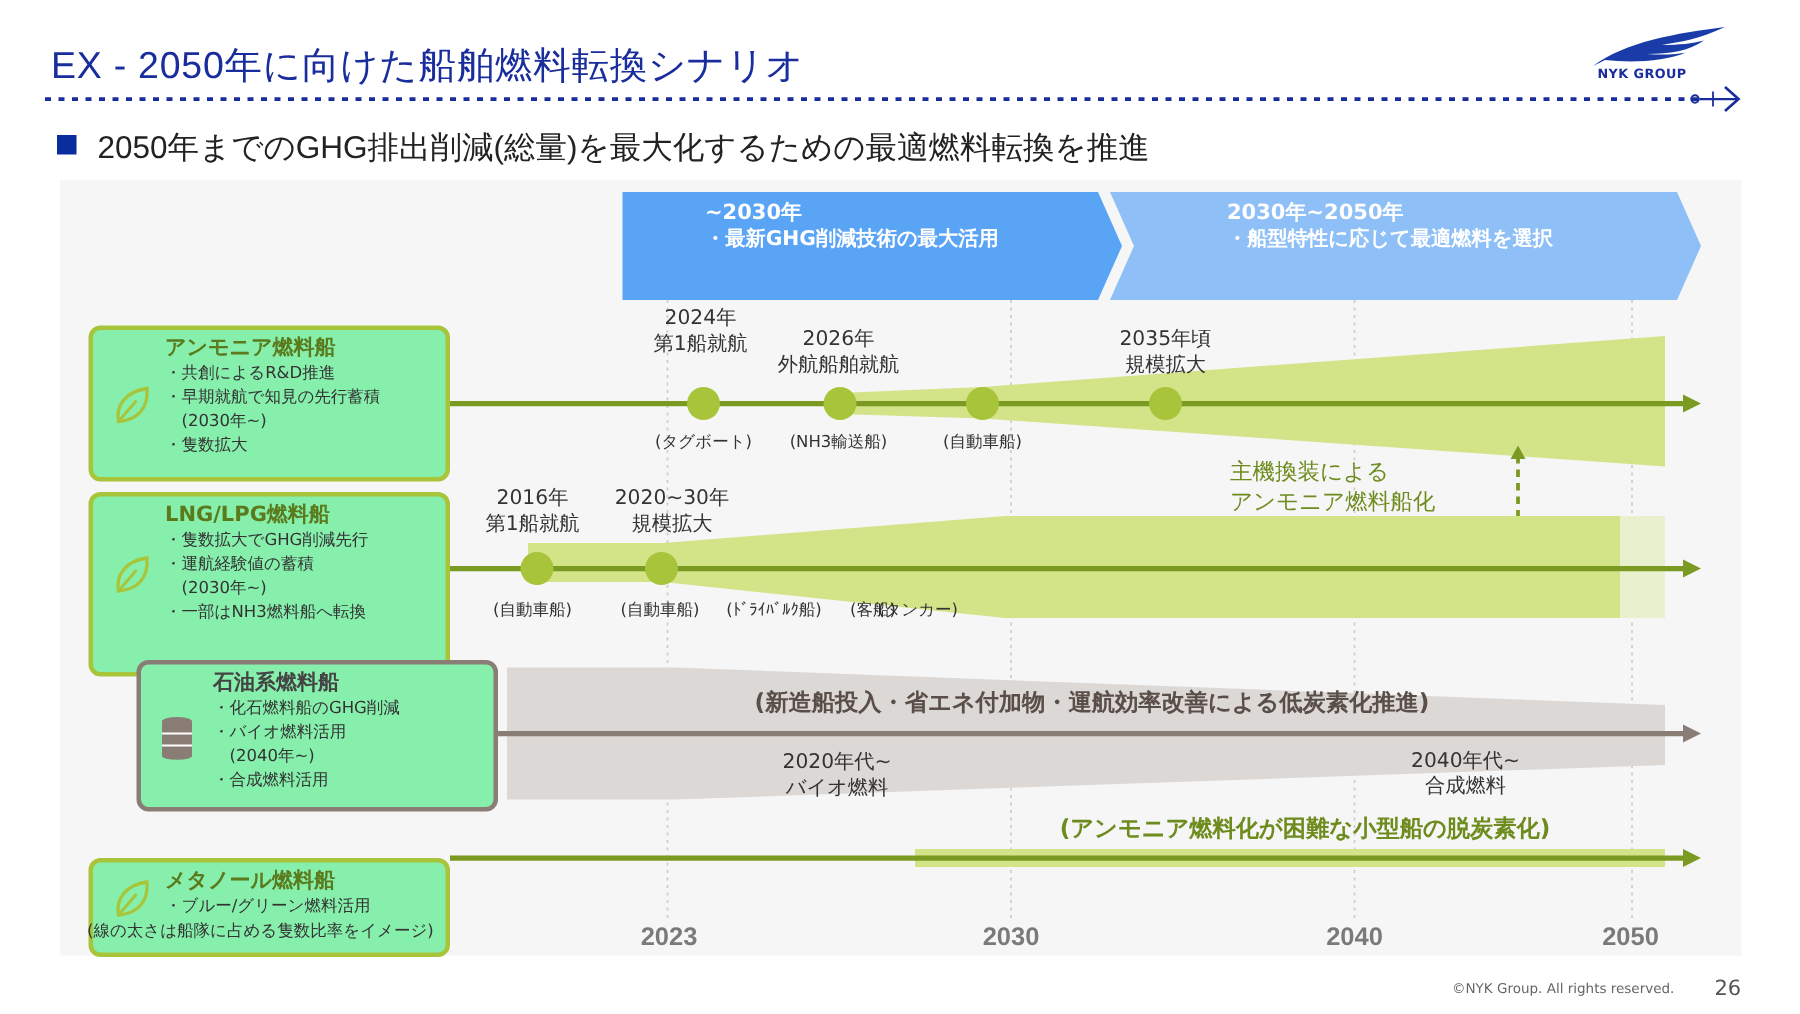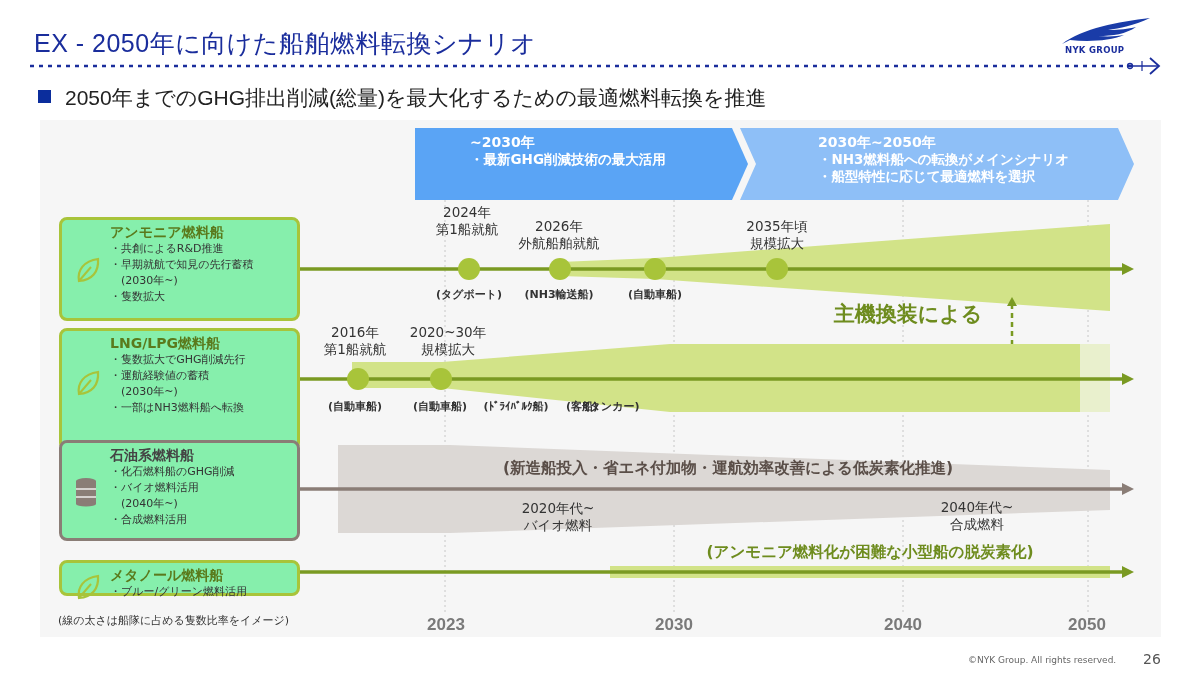--- a/index.html
+++ b/index.html
@@ -5,30 +5,30 @@
   * { box-sizing: border-box; margin: 0; padding: 0; }
   body { width: 1200px; height: 676px; background: #ffffff; font-family: "DejaVu Sans", "Liberation Sans", sans-serif; position: relative; overflow: hidden; color: #333; }
   .abs { position: absolute; }
   .title { left: 34px; top: 27px; font-size: 25px; color: #1a2d9c; letter-spacing: 0.5px; font-family: "Liberation Sans", "DejaVu Sans", sans-serif; white-space: nowrap; }
   .subtitle { left: 38px; top: 84px; font-size: 21px; color: #222; white-space: nowrap; font-family: "Liberation Sans", "DejaVu Sans", sans-serif; }
   .subtitle .sq { display: inline-block; width: 13px; height: 13px; background: #0b2d9c; margin-right: 14px; vertical-align: 2px; }
   .panel { left: 40px; top: 120px; width: 1121px; height: 517px; background: #f6f6f6; }
   .phase { color: #fff; font-size: 13.5px; font-weight: bold; line-height: 17px; }
   .phase .head { font-size: 14px; }
   .cat-box { left: 59px; width: 241px; border: 3px solid #a8c43a; border-radius: 8px; background: #86efac; padding: 3px 8px 4px 48px; }
-  .cat-box.grey { border-color: #8a7d76; }
+  .cat-box.grey { border-color: #8a7d76; margin-left: 32px; }
   .cat-title { font-size: 14px; font-weight: bold; color: #5a7a1c; line-height: 18px; white-space: nowrap; }
   .cat-box.grey .cat-title { color: #444; }
   .cat-item { font-size: 11px; color: #333; line-height: 16px; white-space: nowrap; }
   .cat-icon { position: absolute; left: 12px; }
   .lbl { font-size: 13.5px; color: #333; text-align: center; line-height: 17px; white-space: nowrap; transform: translateX(-50%); }
-  .sub { font-size: 11px; color: #333; white-space: nowrap; transform: translateX(-50%); font-weight: bold; }
+  .sub { font-size: 11px; color: #333; white-space: nowrap; transform: translateX(-50%); }
   .axis-year { font-size: 17px; font-weight: bold; color: #7a7a7a; transform: translateX(-50%); font-family: "Liberation Sans", sans-serif; }
   .note { font-size: 11px; color: #333; white-space: nowrap; }
-  .green-bold { color: #6e8c1e; font-weight: bold; font-size: 21px; line-height: 20px; text-align: center; white-space: nowrap; }
+  .green-bold { color: #6e8c1e; font-weight: normal; font-size: 15px; line-height: 20px; text-align: left; white-space: nowrap; }
   .footer { font-size: 9px; color: #666; white-space: nowrap; }
   .pagenum { font-size: 14px; color: #555; }
 </style>
 </head>
 <body>
 
 <div class="abs title">EX - 2050年に向けた船舶燃料転換シナリオ</div>
 
 <svg class="abs" style="left:30px;top:55px" width="1140" height="25">
   <line x1="0" y1="11" x2="1105" y2="11" stroke="#1a2d9c" stroke-width="2.5" stroke-dasharray="4 5"></line>
@@ -91,21 +91,20 @@
   <line x1="300" y1="572" x2="1124" y2="572" stroke="#7a9a22" stroke-width="3.5"></line>
   <polygon points="1122,566 1134,572 1122,578" fill="#7a9a22"></polygon>
 </svg>
 
 <div class="abs phase" style="left:470px;top:134px">
   <div class="head">~2030年</div>
   <div>・最新GHG削減技術の最大活用</div>
 </div>
 <div class="abs phase" style="left:818px;top:134px">
   <div class="head">2030年~2050年</div>
-  <div>・NH3燃料船への転換がメインシナリオ</div>
   <div>・船型特性に応じて最適燃料を選択</div>
 </div>
 
 <div class="abs cat-box" style="top:217px;height:104px">
   <svg class="cat-icon" style="top:36px" width="28" height="28" viewBox="0 0 28 28">
     <path d="M5 25 C3 14 10 5 24 3 C25 16 18 24 5 25 Z" fill="none" stroke="#a8c43a" stroke-width="2.2"></path>
     <line x1="5" y1="25" x2="17" y2="11" stroke="#a8c43a" stroke-width="2"></line>
   </svg>
   <div class="cat-title">アンモニア燃料船</div>
   <div class="cat-item">・共創によるR&amp;D推進</div>
@@ -131,21 +130,21 @@
     <ellipse cx="12" cy="27" rx="10" ry="2.5" fill="#8a7d76"></ellipse>
     <line x1="2" y1="12" x2="22" y2="12" stroke="#fff" stroke-width="1.3"></line>
     <line x1="2" y1="20" x2="22" y2="20" stroke="#fff" stroke-width="1.3"></line>
   </svg>
   <div class="cat-title">石油系燃料船</div>
   <div class="cat-item">・化石燃料船のGHG削減</div>
   <div class="cat-item">・バイオ燃料活用</div>
   <div class="cat-item">　(2040年~)</div>
   <div class="cat-item">・合成燃料活用</div>
 </div>
-<div class="abs cat-box" style="top:560px;height:36px">
+<div class="abs cat-box" style="top:572px;height:66px">
   <svg class="cat-icon" style="top:10px" width="28" height="28" viewBox="0 0 28 28">
     <path d="M5 25 C3 14 10 5 24 3 C25 16 18 24 5 25 Z" fill="none" stroke="#a8c43a" stroke-width="2.2"></path>
     <line x1="5" y1="25" x2="17" y2="11" stroke="#a8c43a" stroke-width="2"></line>
   </svg>
   <div class="cat-title">メタノール燃料船</div>
   <div class="cat-item">・ブルー/グリーン燃料活用</div>
 </div>
 
 <div class="abs lbl" style="left:467px;top:204px">
   <div>2024年</div>
@@ -158,20 +157,21 @@
 </div>
 <div class="abs sub" style="left:559px;top:287px">(NH3輸送船)</div>
 <div class="abs sub" style="left:655px;top:287px">(自動車船)</div>
 <div class="abs lbl" style="left:777px;top:218px">
   <div>2035年頃</div>
   <div>規模拡大</div>
 </div>
 
 <div class="abs green-bold" style="left:820px;top:304px;width:176px">
   <div>主機換装による</div>
+  <div>アンモニア燃料船化</div>
 </div>
 
 <div class="abs lbl" style="left:355px;top:324px">
   <div>2016年</div>
   <div>第1船就航</div>
 </div>
 <div class="abs sub" style="left:355px;top:399px">(自動車船)</div>
 <div class="abs lbl" style="left:448px;top:324px">
   <div>2020~30年</div>
   <div>規模拡大</div>

